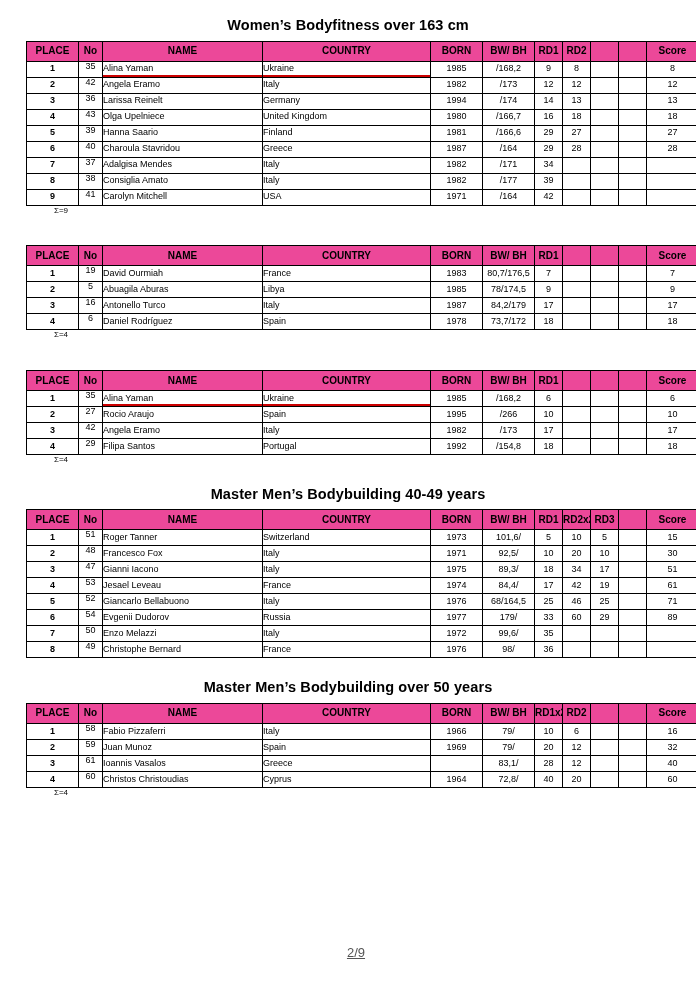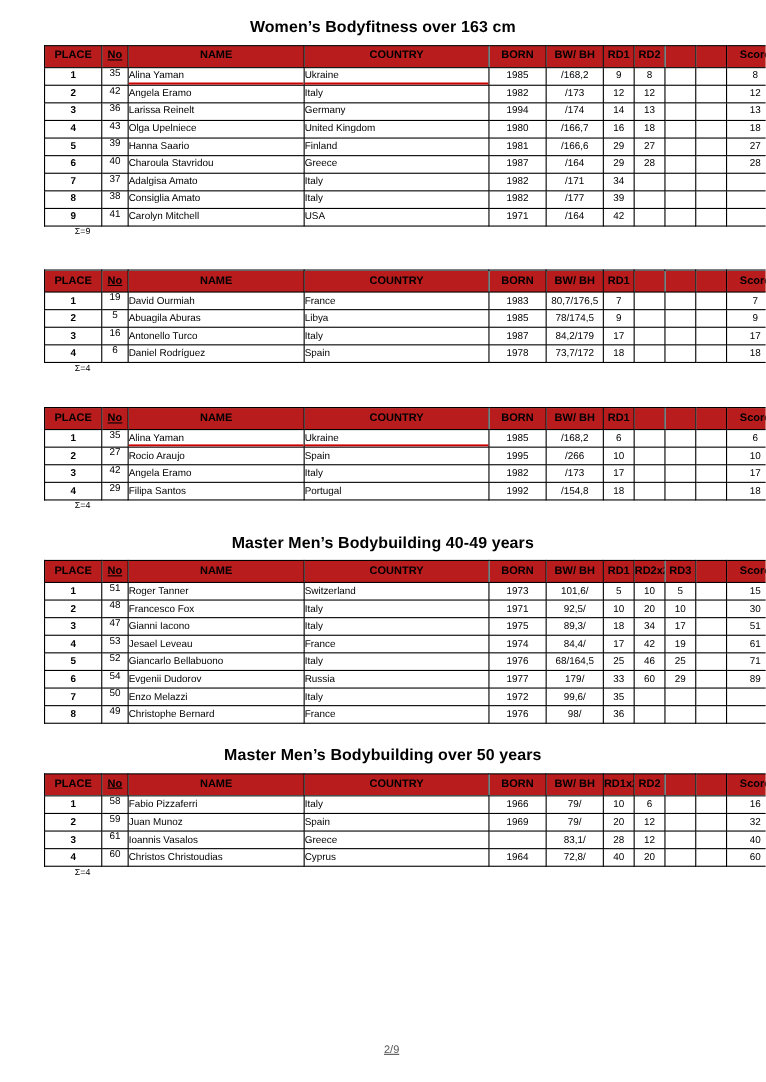--- a/index.html
+++ b/index.html
@@ -13,21 +13,21 @@
     font-family: "Liberation Sans", sans-serif;
     color: #000000;
     position: relative;
     overflow: hidden;
   }
   .page {
     position: relative;
     width: 696px;
     height: 984px;
     box-sizing: border-box;
-    padding: 0 40px;
+    padding: 0 26px;
   }
   .section {
     margin: 0;
   }
   .section-title {
     text-align: center;
     font-size: 14.5px;
     font-weight: bold;
     letter-spacing: 0.1px;
     margin: 0;
@@ -48,30 +48,30 @@
     border: 1px solid #000;
     font-size: 9px;
     line-height: 1.05;
     padding: 0;
     height: 16px;
     box-sizing: border-box;
     overflow: hidden;
     white-space: nowrap;
   }
   table.results thead th {
-    background: #b91c1c;
+    background: #ec4899;
     font-weight: bold;
     text-align: center;
     font-size: 10px;
     height: 20px;
     white-space: normal;
     line-height: 1.0;
   }
   th.h-place { width: 52px; }
-  th.h-no    { width: 24px; text-decoration: underline; }
+  th.h-no    { width: 24px; }
   th.h-name  { width: 160px; }
   th.h-country { width: 168px; }
   th.h-born  { width: 52px; }
   th.h-bwbh  { width: 52px; }
   th.h-rd    { width: 28px; }
   th.h-blank { width: 28px; }
   th.h-score { width: 52px; }
 
   td.c-place {
     text-align: center;
@@ -113,21 +113,21 @@
     font-size: 8px;
     margin: 1px 0 0 28px;
     line-height: 1.1;
   }
   .footer {
     position: absolute;
     left: 16px;
     right: 0;
     bottom: 24px;
     text-align: center;
-    font-size: 10px;
+    font-size: 13px;
     color: #555;
     text-decoration: underline;
   }
   .gap-sm { height: 18px; }
   .gap-md { height: 22px; }
 </style>
 </head>
 <body>
 
 <div class="page">
@@ -228,21 +228,21 @@
                 <td class="c-bwbh">/164</td>
                 <td class="c-rd">29</td>
                 <td class="c-rd">28</td>
                 <td class="c-rd"></td>
                 <td class="c-rd"></td>
                 <td class="c-score">28</td>
               </tr>
               <tr>
                 <td class="c-place">7</td>
                 <td class="c-no">37</td>
-                <td class="c-name">Adalgisa Amato</td>
+                <td class="c-name">Adalgisa Mendes</td>
                 <td class="c-country">Italy</td>
                 <td class="c-born">1982</td>
                 <td class="c-bwbh">/171</td>
                 <td class="c-rd">34</td>
                 <td class="c-rd"></td>
                 <td class="c-rd"></td>
                 <td class="c-rd"></td>
                 <td class="c-score"></td>
               </tr>
               <tr>

